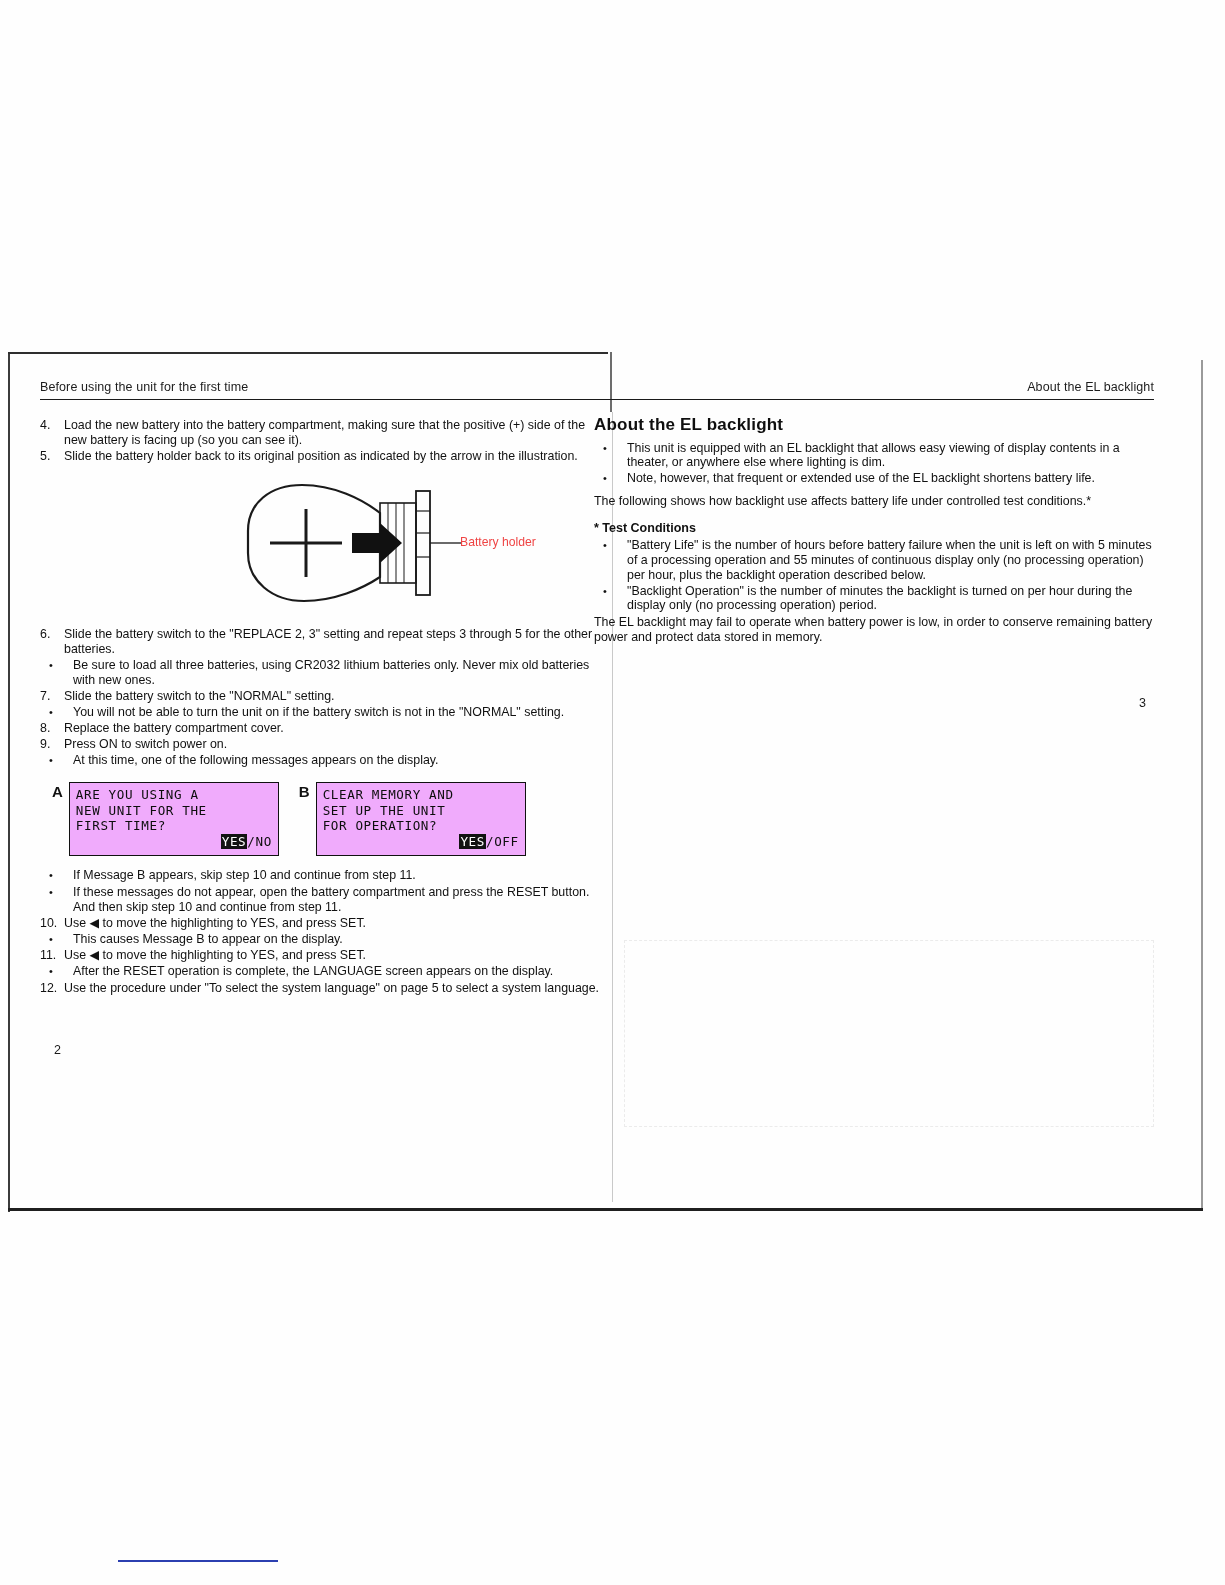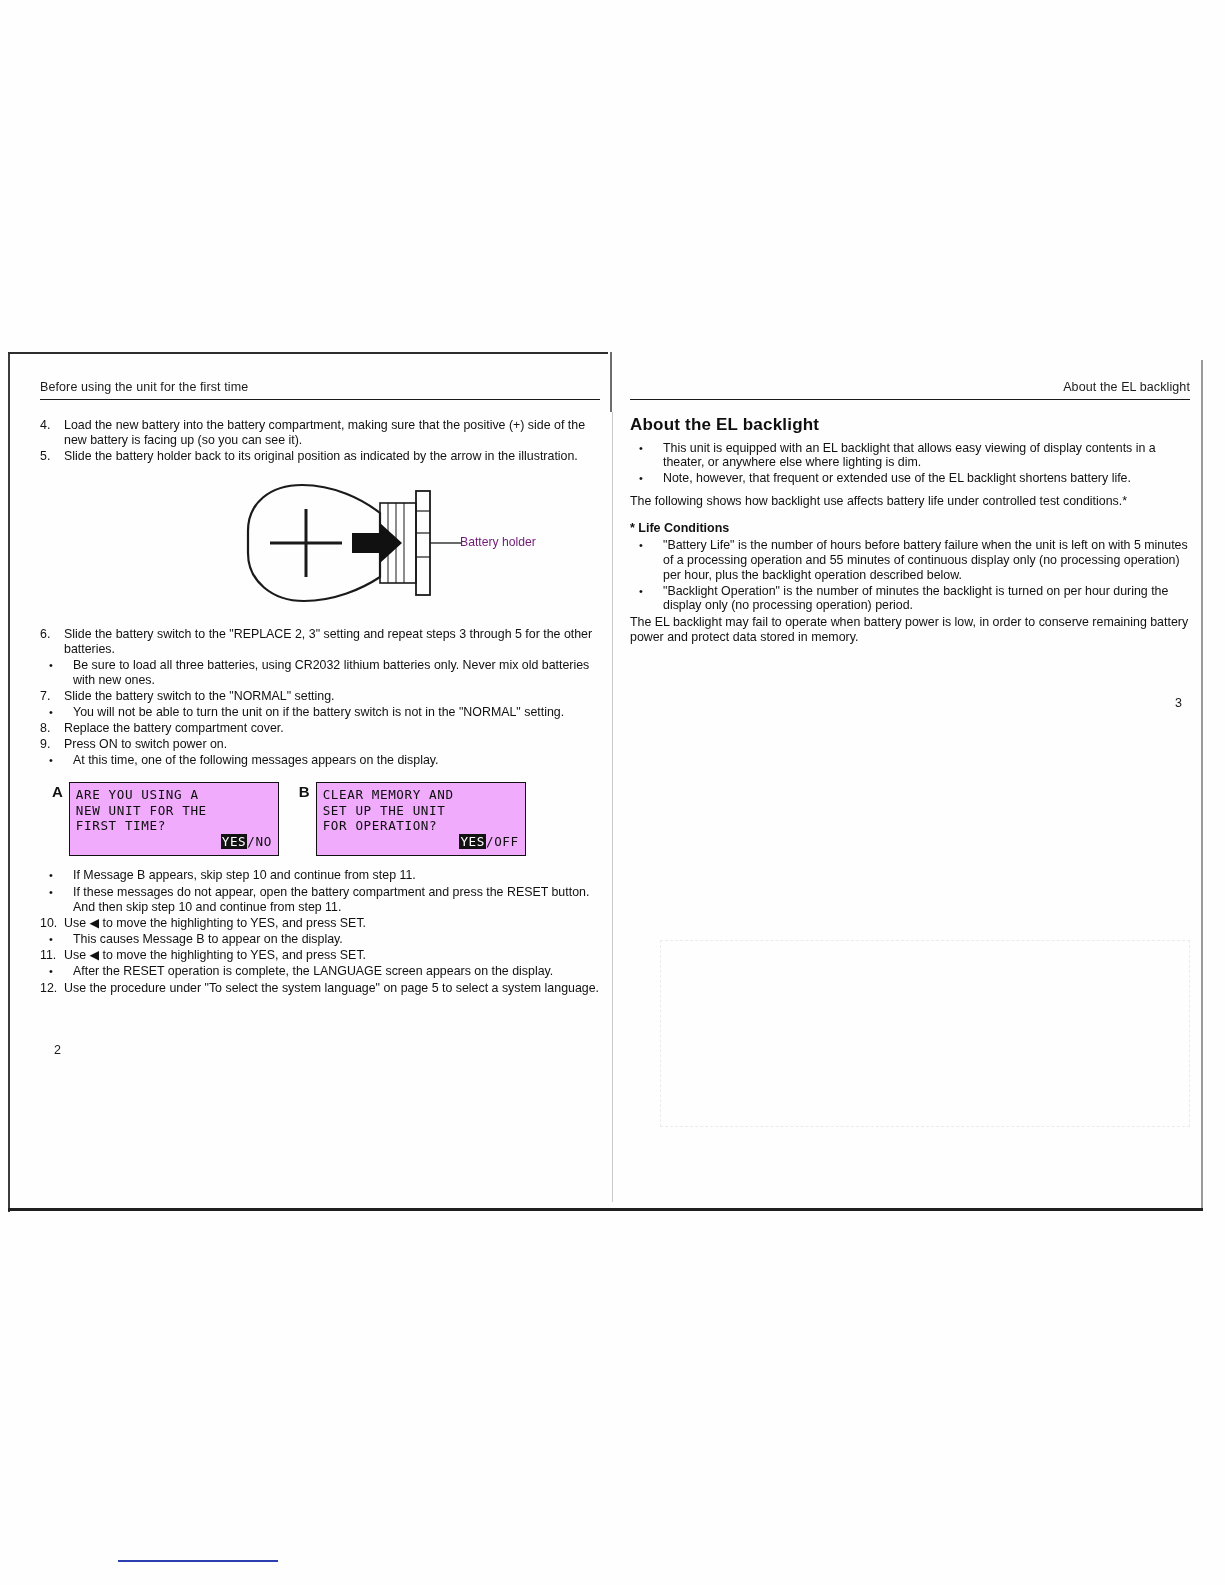--- a/index.html
+++ b/index.html
@@ -75,21 +75,21 @@
     height: 850px;
     background: #9a9a9a;
   }
 
   
   .page {
     position: absolute;
     top: 380px;
   }
   #page-left  { left: 40px;  width: 560px; }
-  #page-right { left: 630px; width: 560px; }
+  #page-right { left: 594px; width: 560px; }
 
   .running-head {
     font-size: 12.5px;
     color: #1c1c1c;
     letter-spacing: .1px;
     padding-bottom: 5px;
   }
   #page-right .running-head { text-align: right; }
 
   .head-rule {
@@ -134,21 +134,21 @@
   .battery-svg {
     position: absolute;
     left: 190px;
     top: 0;
   }
   .illus-label {
     position: absolute;
     left: 420px;
     top: 62px;
     font-size: 12.2px;
-    color: #701a75;
+    color: #ef4444;
   }
 
   
   .lcd-row {
     display: flex;
     gap: 20px;
     margin: 14px 0 12px 12px;
   }
   .lcd-group { display: flex; align-items: flex-start; }
   .lcd-letter {
@@ -401,21 +401,21 @@
         <span class="item-text">This unit is equipped with an EL backlight that allows easy viewing of display contents in a theater, or anywhere else where lighting is dim.</span>
       </div>
       <div class="item">
         <span class="marker bullet">•</span>
         <span class="item-text">Note, however, that frequent or extended use of the EL backlight shortens battery life.</span>
       </div>
 
       <p class="para">The following shows how backlight use affects battery life under controlled test conditions.*</p>
 
 
-      <div class="subhead">* Life Conditions</div>
+      <div class="subhead">* Test Conditions</div>
 
       <div class="item">
         <span class="marker bullet">•</span>
         <span class="item-text">"Battery Life" is the number of hours before battery failure when the unit is left on with 5 minutes of a processing operation and 55 minutes of continuous display only (no processing operation) per hour, plus the backlight operation described below.</span>
       </div>
       <div class="item">
         <span class="marker bullet">•</span>
         <span class="item-text">"Backlight Operation" is the number of minutes the backlight is turned on per hour during the display only (no processing operation) period.</span>
       </div>
 

